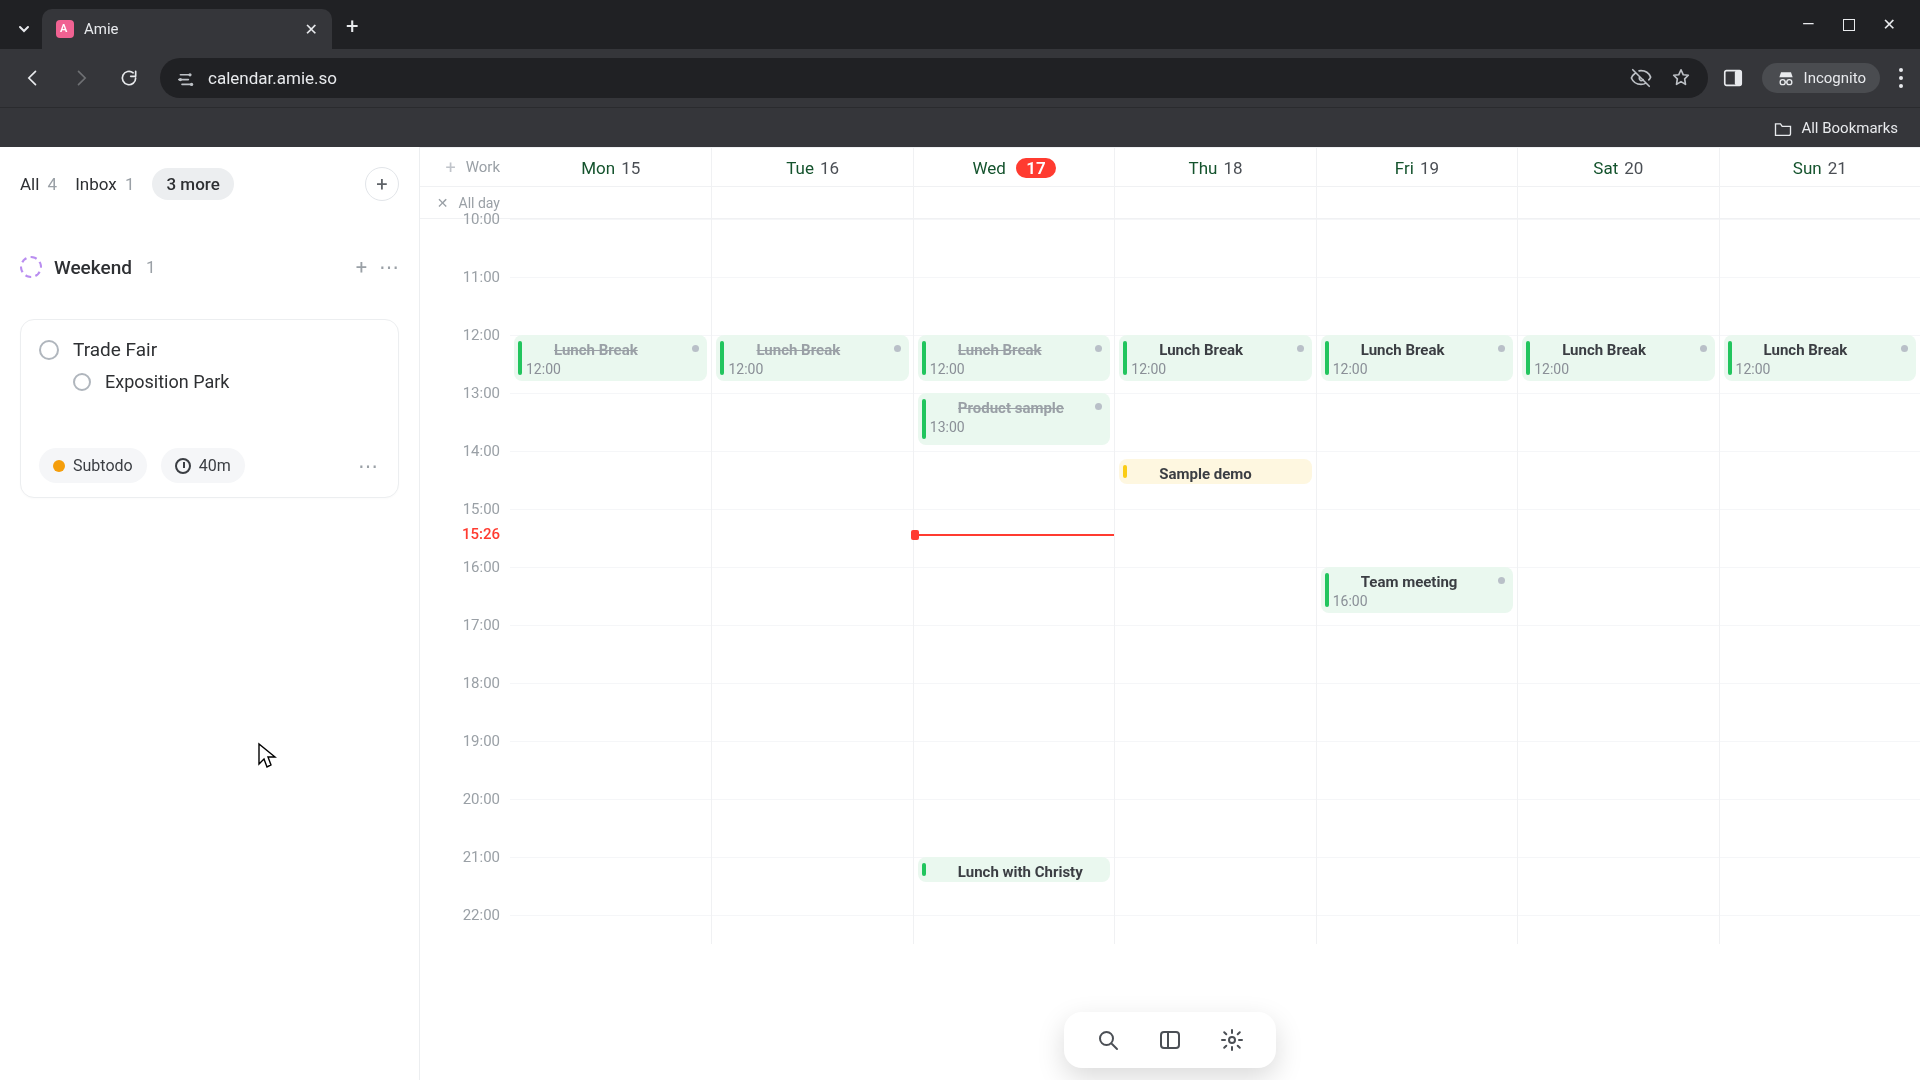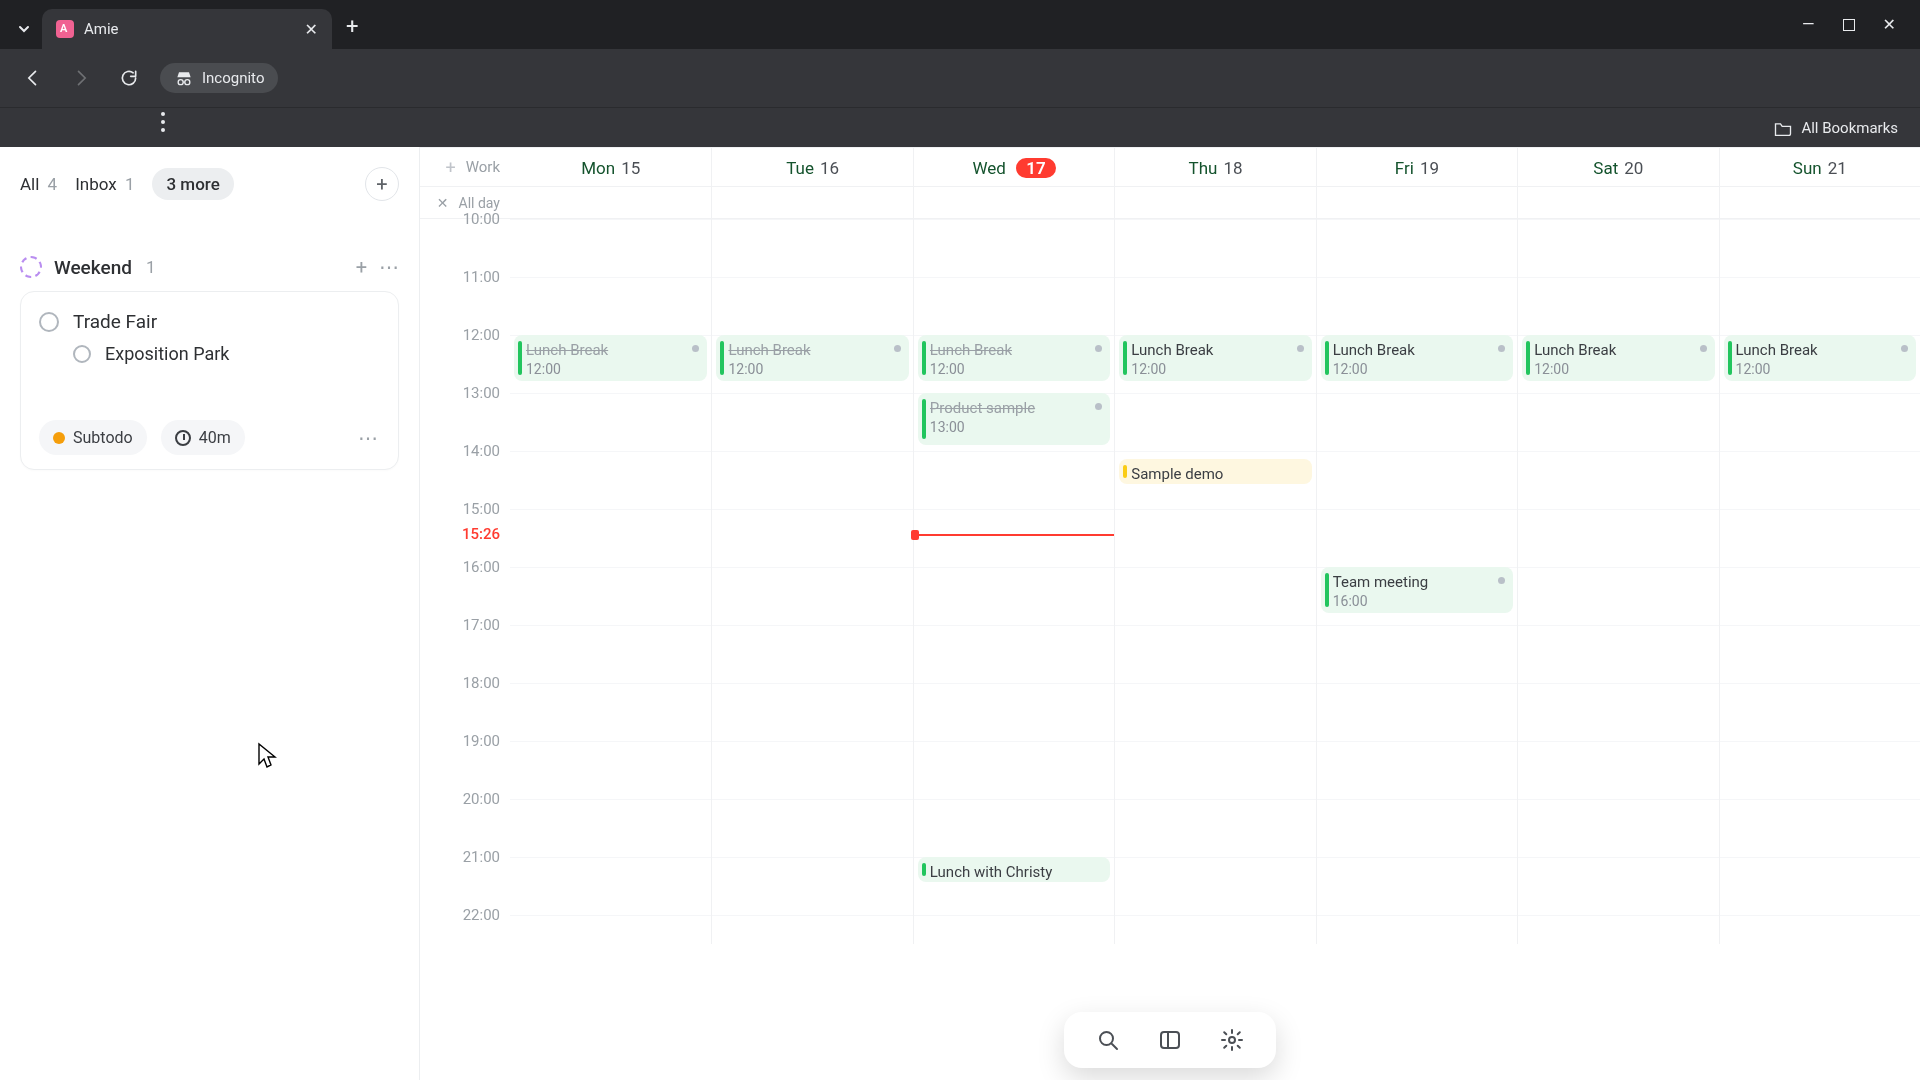--- a/index.html
+++ b/index.html
@@ -16,41 +16,41 @@
   .tab .close { margin-left:auto; color:#e8eaed; font-size:16px; }
   .newtab { color:#e8eaed; font-size:22px; margin:0 0 10px 14px; }
   .winctrls { position:absolute; right:8px; top:0; height:49px; display:flex; align-items:center; gap:28px; color:#e8eaed; font-size:16px; padding-right:16px;}
   .winctrls .maxicon { width:12px; height:12px; border:1.5px solid #e8eaed; display:inline-block;}
   .toolbar { height:58px; display:flex; align-items:center; padding:0 16px; gap:14px; background:#35363a; }
   .iconbtn { width:34px; height:34px; border-radius:50%; display:flex; align-items:center; justify-content:center; color:#e8eaed; font-size:20px;}
   .iconbtn.disabled{ color:#6e7073; }
   .omnibox { flex:1; background:#202124; border-radius:22px; height:40px; display:flex; align-items:center; padding:0 16px; gap:12px; color:#bdc1c6; font-size:17px;}
   .omnibox .lockish{ width:20px; height:16px; }
   .omnibox .url{ color:#e8eaed; }
-  .right-icons{ display:flex; align-items:flex-start; gap:18px;flex-direction:column; }
+  .right-icons{ display:flex; align-items:center; gap:18px; }
   .incognito-chip{ display:flex; align-items:center; gap:8px; background:#4a4c50; border-radius:20px; padding:6px 14px; color:#e8eaed; font-size:15px;}
   .bookmarks-bar{ height:40px; display:flex; align-items:center; justify-content:flex-end; padding:0 22px; background:#35363a; border-top:1px solid #2a2b2e;}
   .bookmarks-bar .allbm{ display:flex; align-items:center; gap:8px; color:#e8eaed; font-size:15px;}
 
   
   .app { position:absolute; left:0; right:0; top:147px; bottom:0; background:#fff; display:flex; }
 
   
   .sidebar { width:420px; border-right:1px solid #eceef0; padding:20px 20px 0 20px; position:relative; }
   .side-tabs { display:flex; align-items:center; gap:18px; font-size:17px; color:#2e3033; }
   .side-tabs .chip { background:#eceef0; border-radius:16px; padding:6px 14px; font-weight:500;}
   .side-tabs .muted-num{ color:#9aa0a6; margin-left:4px; font-weight:400;}
   .side-tabs .addbtn{ margin-left:auto; width:34px; height:34px; border:1px solid #e2e5e9; border-radius:50%; display:flex; align-items:center; justify-content:center; color:#5f6368; font-size:20px;}
   .sectionrow{ display:flex; align-items:center; margin-top:54px; gap:12px; color:#2e3033;}
   .dashed-dot{ width:22px; height:22px; border-radius:50%; border:2px dashed #b98df0; display:inline-block;}
   .sectionrow .name{ font-size:19px; font-weight:500;}
   .sectionrow .cnt{ color:#9aa0a6; font-size:17px; margin-left:2px;}
   .sectionrow .plus, .sectionrow .dots{ color:#9aa0a6; font-size:20px; }
   .sectionrow .plus{ margin-left:auto;}
-  .card{ margin-top:12px; background:#fff; border:1px solid #eceef0; border-radius:14px; padding:18px 18px 14px 18px; box-shadow:0 1px 2px rgba(0,0,0,.02);}
+  .card{ margin-top:40px; background:#fff; border:1px solid #eceef0; border-radius:14px; padding:18px 18px 14px 18px; box-shadow:0 1px 2px rgba(0,0,0,.02);}
   .todo{ display:flex; align-items:center; gap:14px; font-size:19px; color:#2e3033;}
   .todo .chk{ width:20px; height:20px; border-radius:50%; border:2px solid #b0b6bd; display:inline-block;}
   .todo.sub{ margin-left:34px; margin-top:10px; font-size:18px;}
   .todo.sub .chk{ width:18px; height:18px;}
   .card-foot{ display:flex; align-items:center; gap:14px; margin-top:56px;}
   .pill{ display:flex; align-items:center; gap:8px; background:#f5f6f8; border-radius:18px; padding:8px 14px; font-size:16px; color:#3b3e43;}
   .pill .orange-dot{ width:12px; height:12px; border-radius:50%; background:#f59e0b; display:inline-block;}
   .pill .clockicon{ width:16px; height:16px; border-radius:50%; border:2px solid #3b3e43; display:inline-block; position:relative;}
   .pill .clockicon::after{content:""; position:absolute; left:6px; top:2px; width:2px; height:6px; background:#3b3e43;}
   .card-foot .dots{ margin-left:auto; color:#9aa0a6; font-size:20px; letter-spacing:2px;}
@@ -100,21 +100,21 @@
   .gridcols{ flex:1; position:relative; display:grid; grid-template-columns:repeat(7,1fr);} 
   .col{ position:relative; border-left:1px solid #f0f1f3;}
   .col:first-child{border-left:none;}
   .hourline{ position:absolute; left:0; right:0; border-top:1px solid #f5f6f8;}
 
   .event{ position:absolute; left:4px; right:4px; border-radius:8px; padding:6px 8px 6px 12px; font-size:15px; overflow:hidden;}
   .event.green{ background:#eaf8ef;}
   .event.green .bar{ position:absolute; left:4px; top:6px; bottom:6px; width:4px; background:#22c55e; border-radius:3px;}
   .event.yellow{ background:#fef7e0;}
   .event.yellow .bar{ position:absolute; left:4px; top:6px; bottom:6px; width:4px; background:#facc15; border-radius:3px;}
-  .event .title{ color:#3b3e43; font-weight:400; white-space:nowrap; overflow:hidden; text-overflow:ellipsis; padding-right:14px;}
+  .event .title{ color:#3b3e43; font-weight:700; white-space:nowrap; overflow:hidden; text-overflow:ellipsis; padding-right:14px;margin-left:28px;}
   .event .title.done{ text-decoration:line-through; color:#9aa0a6;}
   .event .time{ font-size:14px; color:#8a8f97; margin-top:2px;}
   .event .dot{ position:absolute; right:8px; top:10px; width:7px; height:7px; border-radius:50%; background:#b9c0c8;}
 
   .nowline-wrap{ position:absolute; left:0; right:0; pointer-events:none;}
   .nowline{ height:2px; background:#ff3b30;}
   .nowdot{ position:absolute; left:-3px; top:-4px; width:8px; height:10px; background:#ff3b30; border-radius:2px;}
 
   
   .float-toolbar{ position:absolute; left:50%; transform:translateX(-50%); bottom:12px; background:#fff; border-radius:18px; box-shadow:0 10px 28px rgba(0,0,0,.15); display:flex; gap:34px; padding:14px 30px; z-index:40;}
@@ -152,20 +152,37 @@
     </div>
     <div class="iconbtn disabled">
       <svg width="20" height="20" viewBox="0 0 24 24">
           <path d="M9 4l8 8-8 8" stroke="#6e7073" stroke-width="2" fill="none" stroke-linecap="round"></path>
         </svg>
     </div>
     <div class="iconbtn">
       <svg width="20" height="20" viewBox="0 0 24 24">
           <path d="M20 12a8 8 0 1 1-3-6.2M20 4v6h-6" stroke="#e8eaed" stroke-width="2" fill="none" stroke-linecap="round" stroke-linejoin="round"></path>
         </svg>
+    </div>
+    <div class="omnibox">
+      <svg class="lockish" viewBox="0 0 24 20">
+          <path d="M5 6h12M3 12h12M7 18h12" stroke="#bdc1c6" stroke-width="2" stroke-linecap="round"></path>
+          <circle cx="17" cy="6" r="2" fill="#bdc1c6"></circle>
+          <circle cx="5" cy="12" r="2" fill="#bdc1c6"></circle>
+          <circle cx="19" cy="18" r="2" fill="#bdc1c6"></circle>
+        </svg>
+      <span class="url">calendar.amie.so</span>
+      <span style="margin-left:auto; display:flex; gap:18px; align-items:center;">
+        <svg width="22" height="22" viewBox="0 0 24 24">
+            <path d="M3 3l18 18M10.6 10.6A3 3 0 0 0 12 15a3 3 0 0 0 2.4-1.2M6 6.5C3.8 8 2.3 10 1.5 12c1.7 4 5.8 7 10.5 7 2 0 3.8-.5 5.4-1.4M9.9 4.2C10.6 4 11.3 4 12 4c4.7 0 8.8 3 10.5 7-.5 1.1-1.1 2.1-2 3" stroke="#bdc1c6" stroke-width="1.8" fill="none" stroke-linecap="round"></path>
+          </svg>
+        <svg width="22" height="22" viewBox="0 0 24 24">
+            <path d="M12 3l2.5 5.5L20 9l-4 4 .9 6L12 16l-4.9 3L8 13 4 9l5.5-.5z" stroke="#bdc1c6" stroke-width="1.8" fill="none" stroke-linejoin="round"></path>
+          </svg>
+      </span>
     </div>
     <div class="right-icons">
       <svg width="22" height="22" viewBox="0 0 24 24">
           <rect x="3" y="4" width="18" height="16" rx="2" stroke="#e8eaed" stroke-width="1.8" fill="none"></rect>
           <rect x="14" y="4" width="7" height="16" rx="2" fill="#e8eaed"></rect>
         </svg>
       <div class="incognito-chip">
         <svg width="20" height="16" viewBox="0 0 24 18">
             <path d="M4 8h16l-2-6H6z" fill="#e8eaed"></path>
             <circle cx="8" cy="14" r="3" stroke="#e8eaed" stroke-width="1.6" fill="none"></circle>

